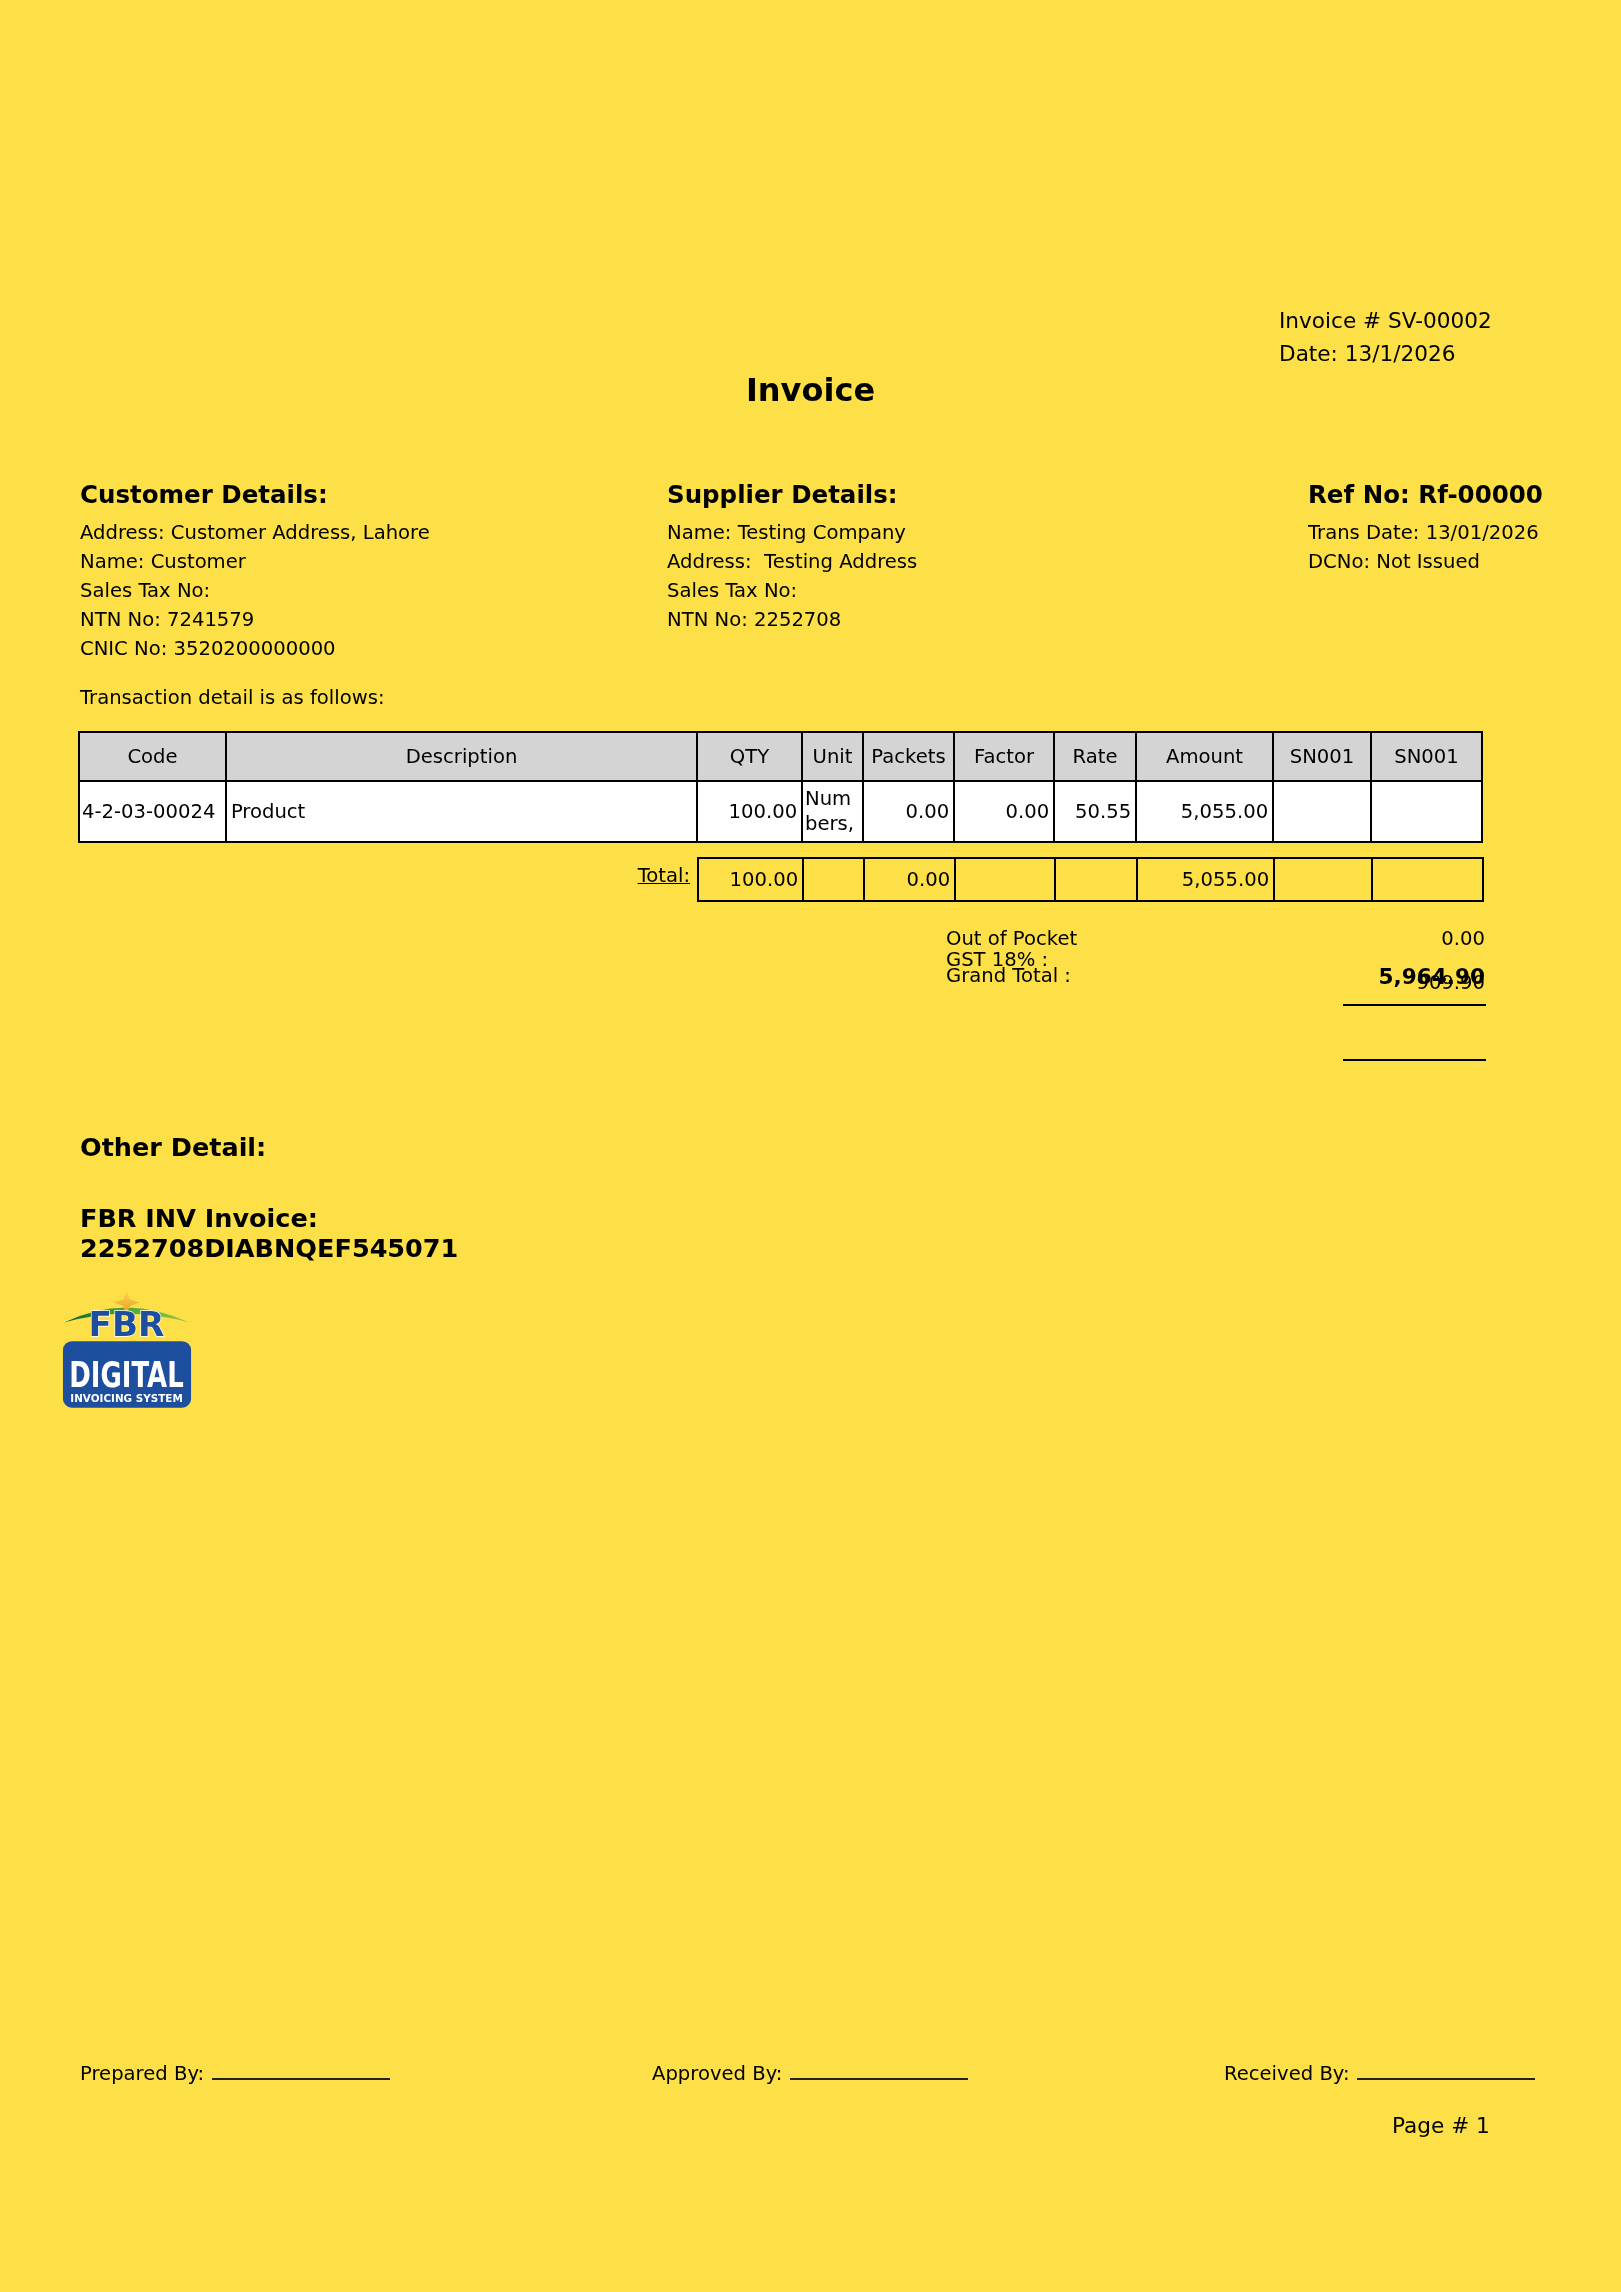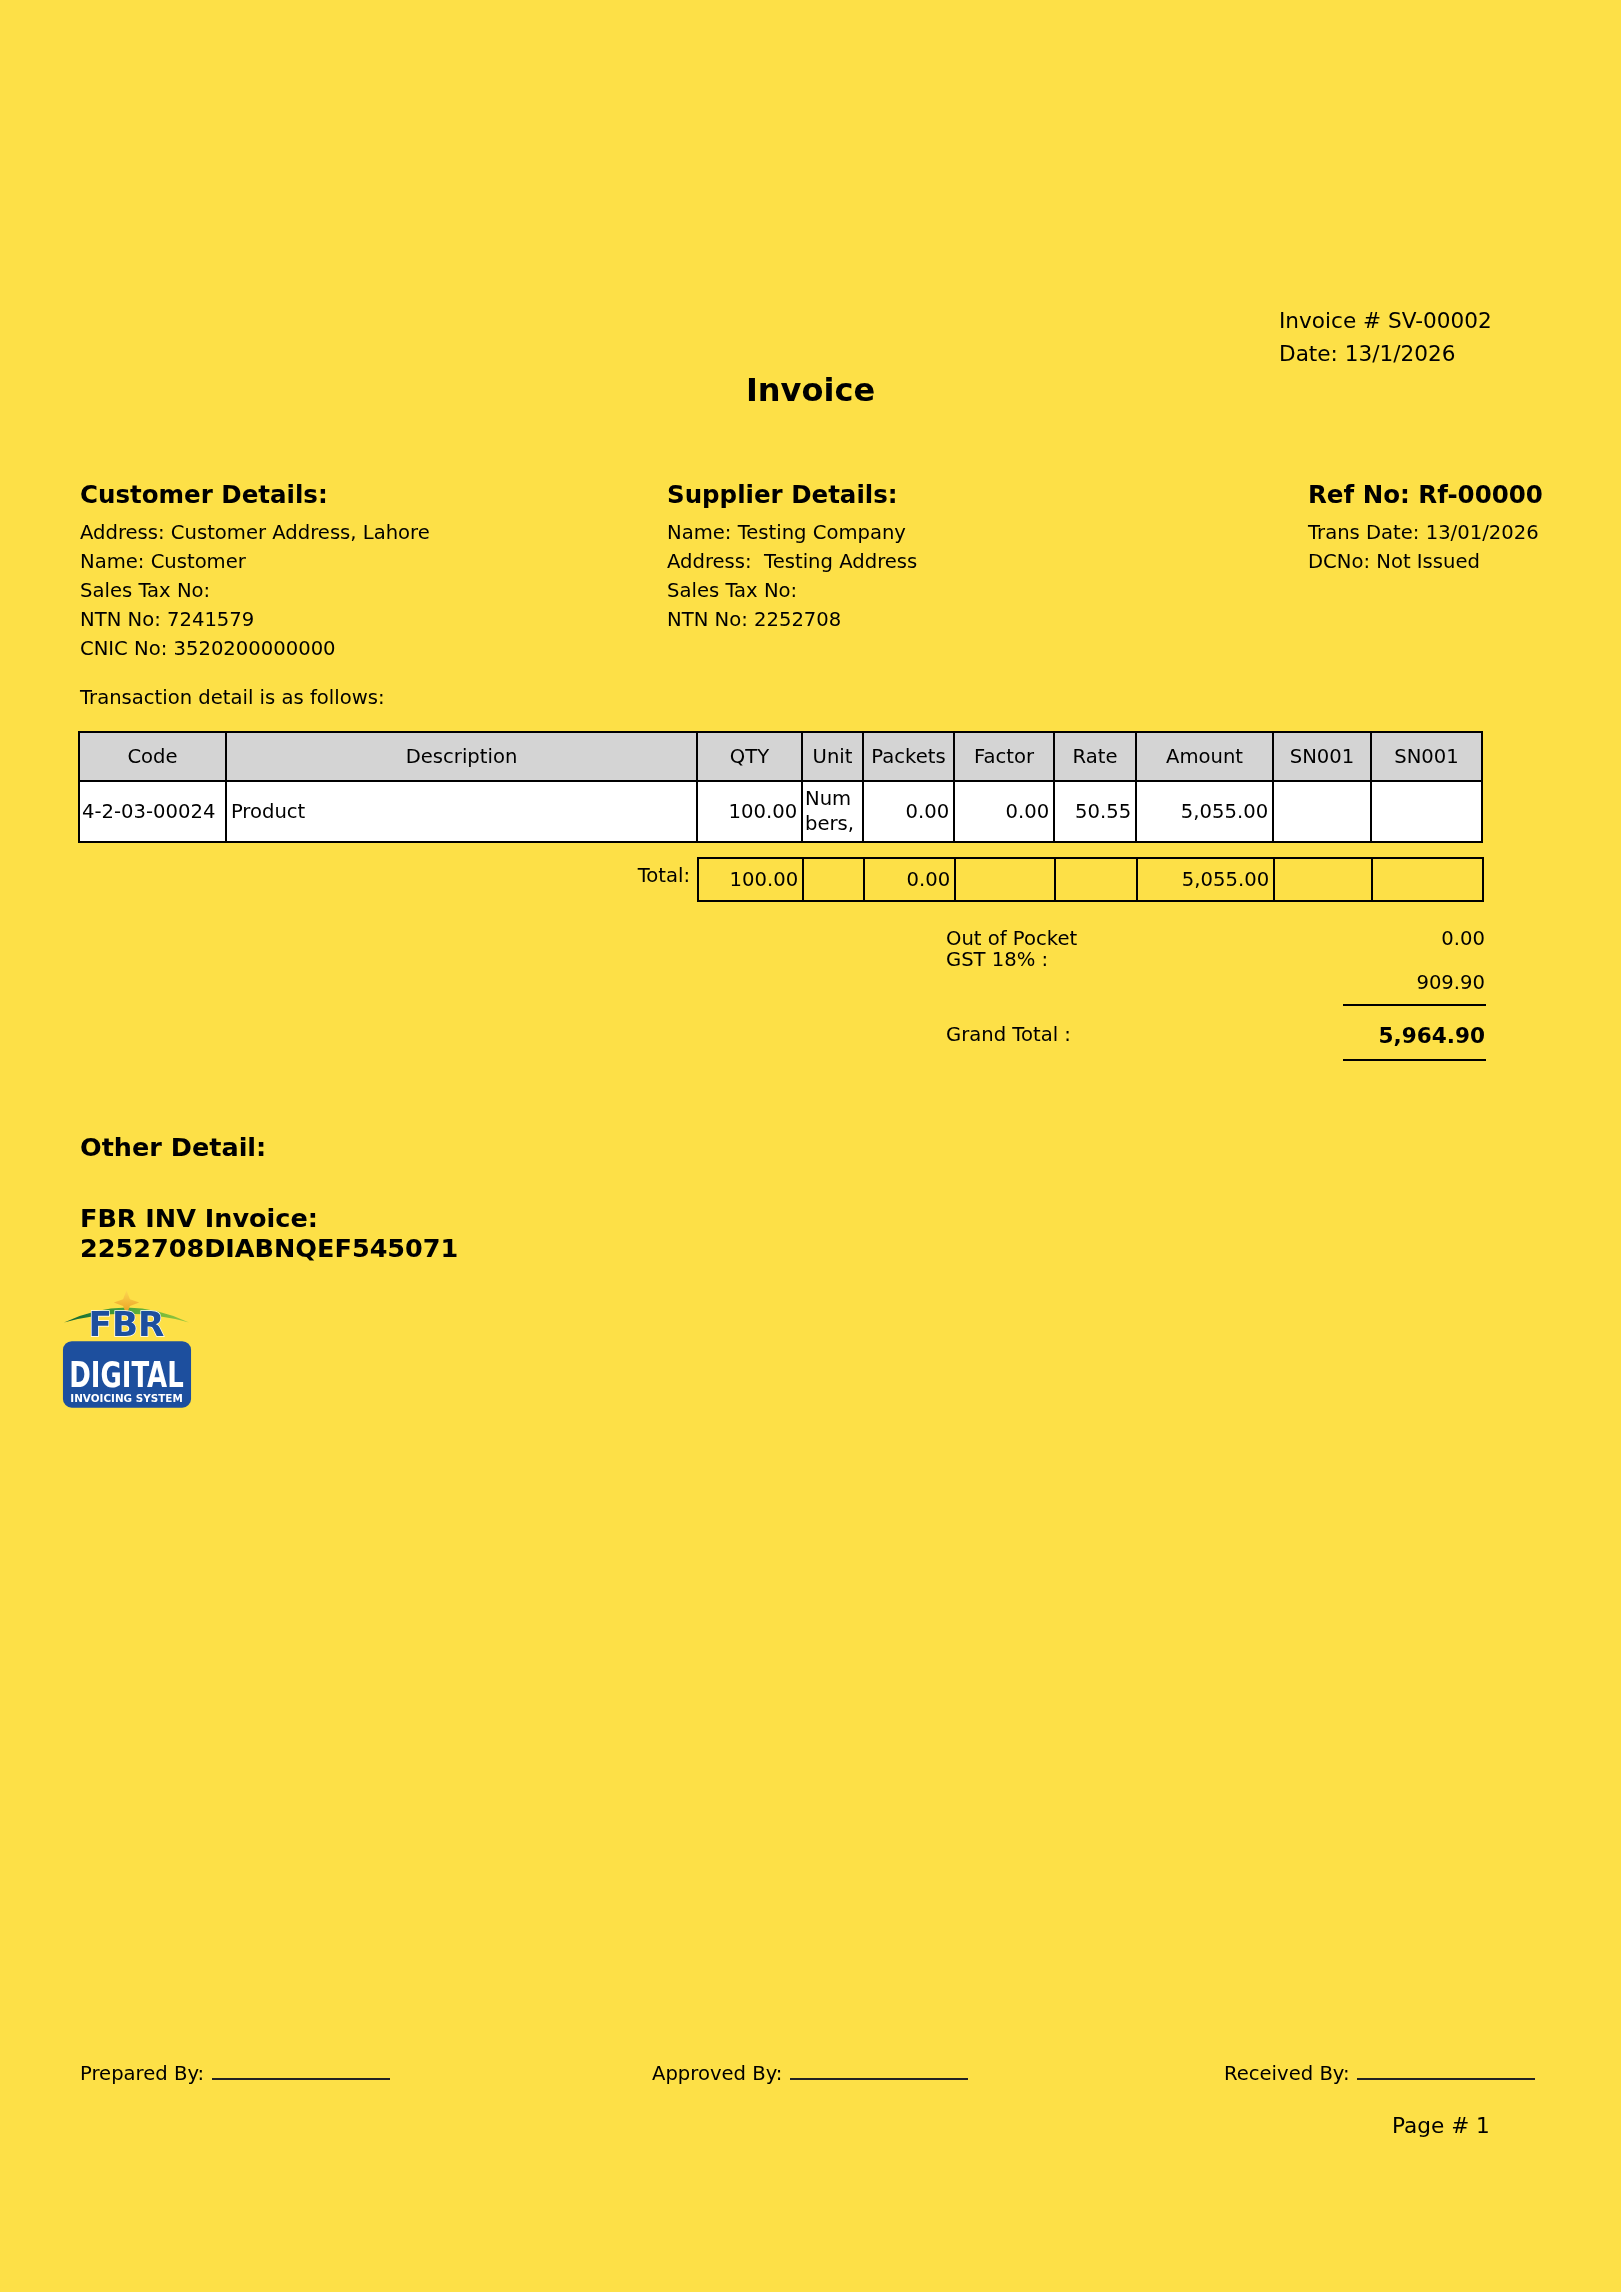--- a/index.html
+++ b/index.html
@@ -33,21 +33,21 @@
     overflow:hidden;
   }
   .txn td{
     border:2px solid #000;height:59px;font-size:19.6px;vertical-align:middle;
     padding:0 3.9px;overflow:hidden;background:#fff;
   }
   .al{text-align:left;}
   .ar{text-align:right;}
   .unit-cell{padding:0 2px !important;line-height:24.5px;word-break:break-all;text-align:left;}
   
-  .total-label{left:535px;top:864px;width:155px;text-align:right;font-size:19.6px;}
+  .total-label{left:535px;top:864px;width:155px;text-align:right;font-size:19.6px;text-decoration:underline;}
   .total-table{left:697px;top:857px;border-collapse:collapse;table-layout:fixed;width:785px;}
   .total-table td{border:2px solid #000;height:41px;font-size:19.6px;vertical-align:middle;padding:0 3.9px;overflow:hidden;}
   
   .sum-row{left:946px;width:539px;display:flex;justify-content:space-between;font-size:19.6px;}
   .sum-row .val{text-align:right;}
   .sum-row.grand .val{font-weight:bold;font-size:21.6px;}
   .sum-line{left:1343px;width:143px;border-bottom:2px solid #000;height:0;}
   
   .other-heading{left:80px;top:1132px;font-size:25.5px;font-weight:bold;}
   .fbr-block{left:80px;top:1203px;font-size:25.5px;font-weight:bold;line-height:30px;}
@@ -169,21 +169,21 @@
 
   <div class="abs sum-row" style="top:927px;">
     <span class="lbl">Out of Pocket</span>
     <span class="val">0.00</span>
   </div>
   <div class="abs sum-row" style="top:948px;flex-direction:column;">
     <span class="lbl">GST 18% :</span>
     <span class="val">909.90</span>
   </div>
   <div class="abs sum-line" style="top:1004px;"></div>
-  <div class="abs sum-row grand" style="top:1023px;gap:32px;">
+  <div class="abs sum-row grand" style="top:964px;gap:32px;">
     <span class="lbl">Grand Total :</span>
     <span class="val">5,964.90</span>
   </div>
   <div class="abs sum-line" style="top:1059px;"></div>
 
   <div class="abs other-heading">Other Detail:</div>
   <div class="abs fbr-block">
     <div>FBR INV Invoice:</div>
     <div>2252708DIABNQEF545071</div>
   </div>

